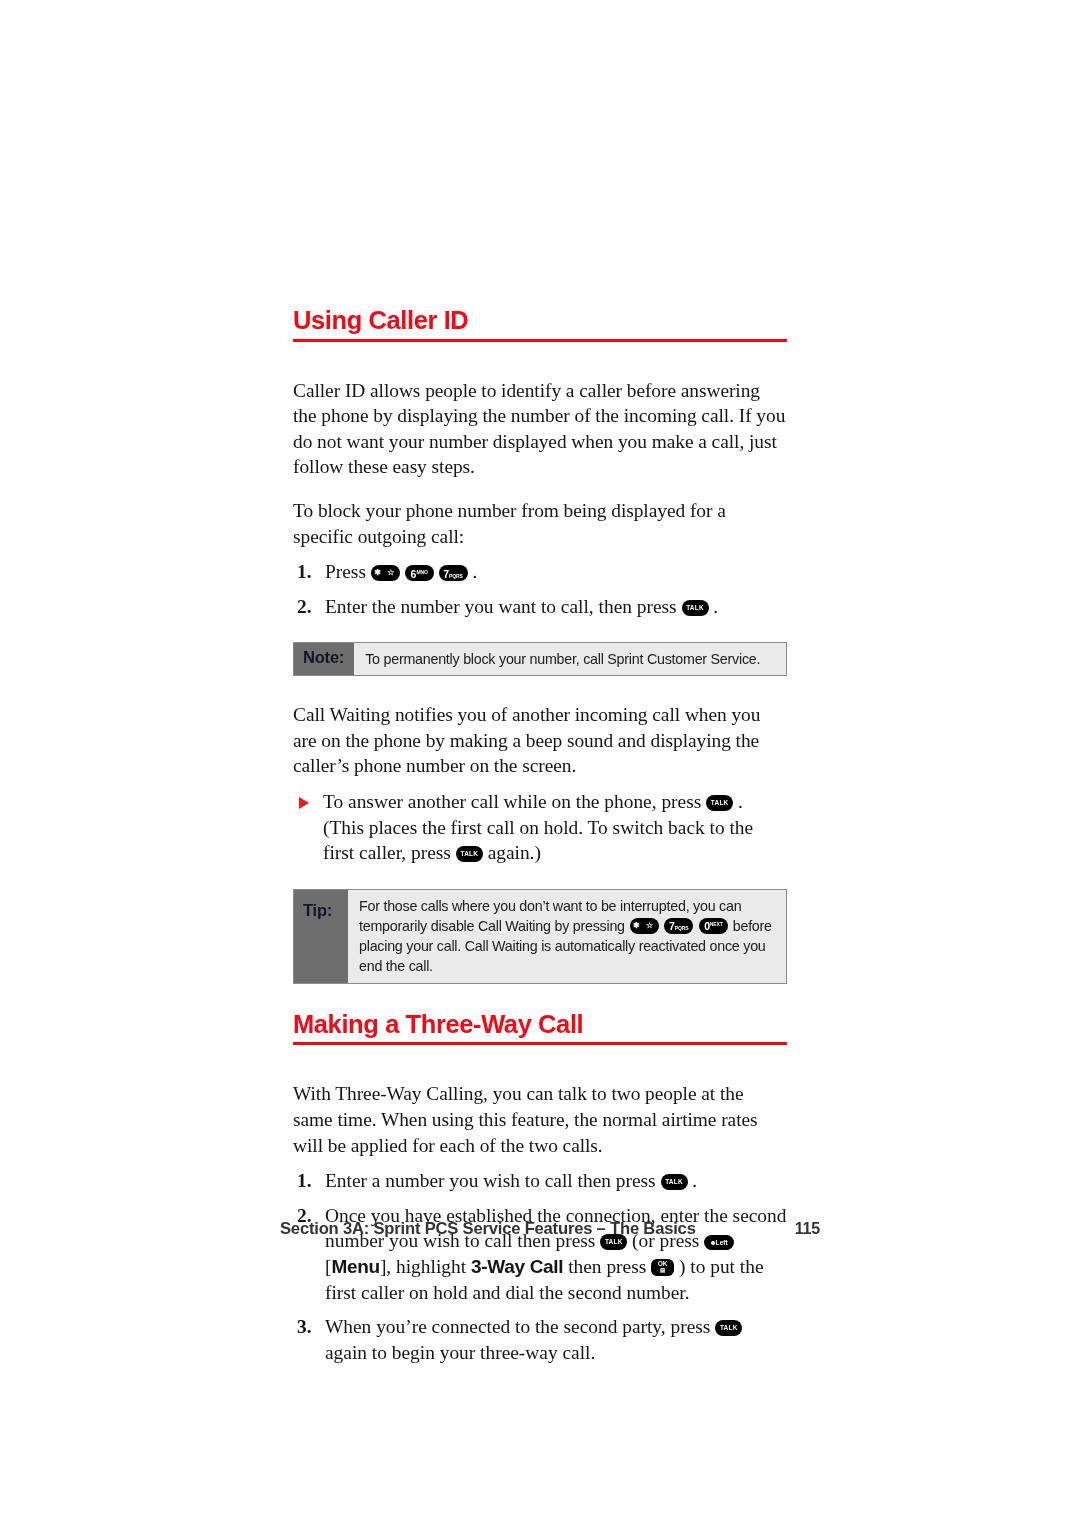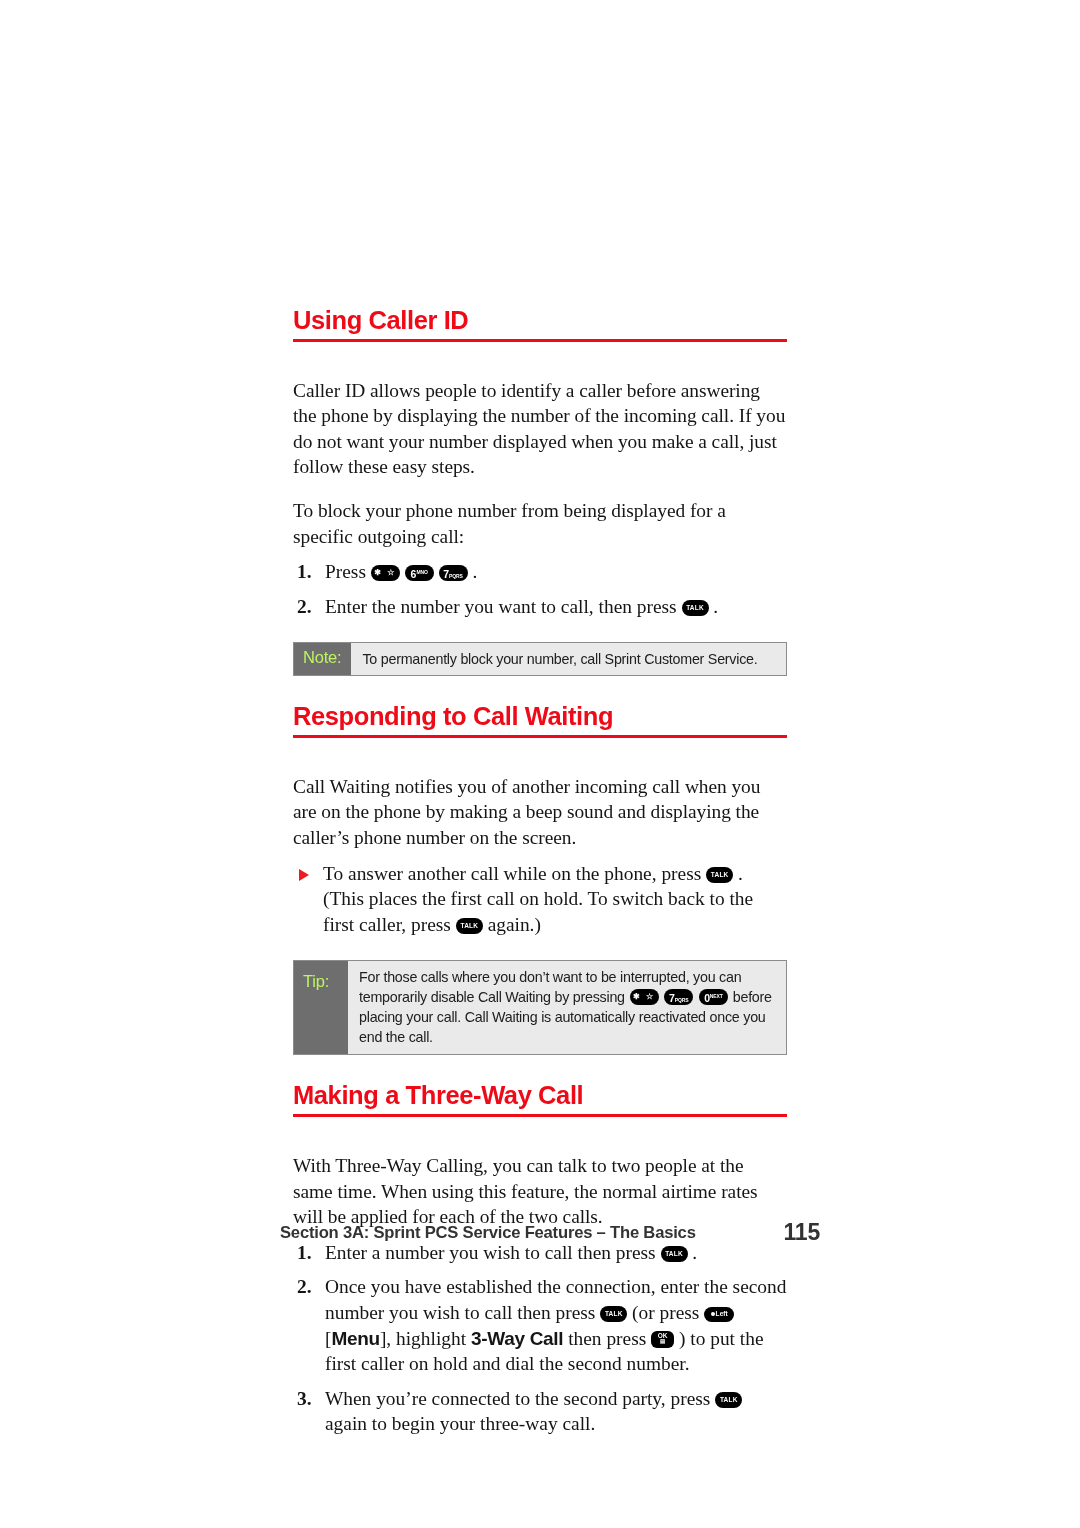--- a/index.html
+++ b/index.html
@@ -177,23 +177,23 @@
     display: flex;
     align-items: stretch;
     border: 1px solid #8c8c8c;
     margin: 0 0 0 0;
     background: #e9e9e9;
     width: 494px;
     box-sizing: border-box;
   }
   .callout .label {
     background: #6e6e6e;
-    color: #bef264;
-    font-family: "Liberation Sans", sans-serif;
-    font-weight: normal;
+    color: #0f172a;
+    font-family: "Liberation Sans", sans-serif;
+    font-weight: bold;
     font-size: 16.5px;
     padding: 5px 10px 5px 9px;
     min-width: 54px;
     box-sizing: border-box;
     letter-spacing: -0.2px;
     flex: 0 0 auto;
   }
   .callout .body {
     background: #eaeaea;
     color: #202020;
@@ -216,21 +216,21 @@
     width: 540px;
     display: flex;
     justify-content: space-between;
     align-items: center;
     font-family: "Liberation Sans", sans-serif;
     font-weight: bold;
     font-size: 16.6px;
     color: #333333;
     letter-spacing: -0.2px;
   }
-  .footer .pageno { font-size: 23px; }
+  .footer .pageno { font-size: 16px; }
 
   .spacer-sm { height: 14px; }
   .spacer-md { height: 26px; }
 </style>
 </head>
 <body>
 
 <div class="page">
 
   <div class="content">
@@ -260,21 +260,20 @@
 
     <div class="spacer-sm"></div>
 
     <div class="callout note">
       <div class="label">Note:</div>
       <div class="body">To permanently block your number, call Sprint Customer Service.</div>
     </div>
 
     <div class="spacer-md"></div>
 
-    <h2 class="section-head">Responding to Call Waiting</h2>
 
     <p class="para tight">Call Waiting notifies you of another incoming call when you are on the phone by making a beep sound and displaying the caller’s phone number on the screen.</p>
 
     <ul class="steps">
       <li class="step bullet">
         <span class="tri"></span>
         <span>To answer another call while on the phone, press</span>
         <span class="key k-talk">TALK</span>
         <span>. (This places the first call on hold. To switch back to the first caller, press</span>
         <span class="key k-talk">TALK</span>

